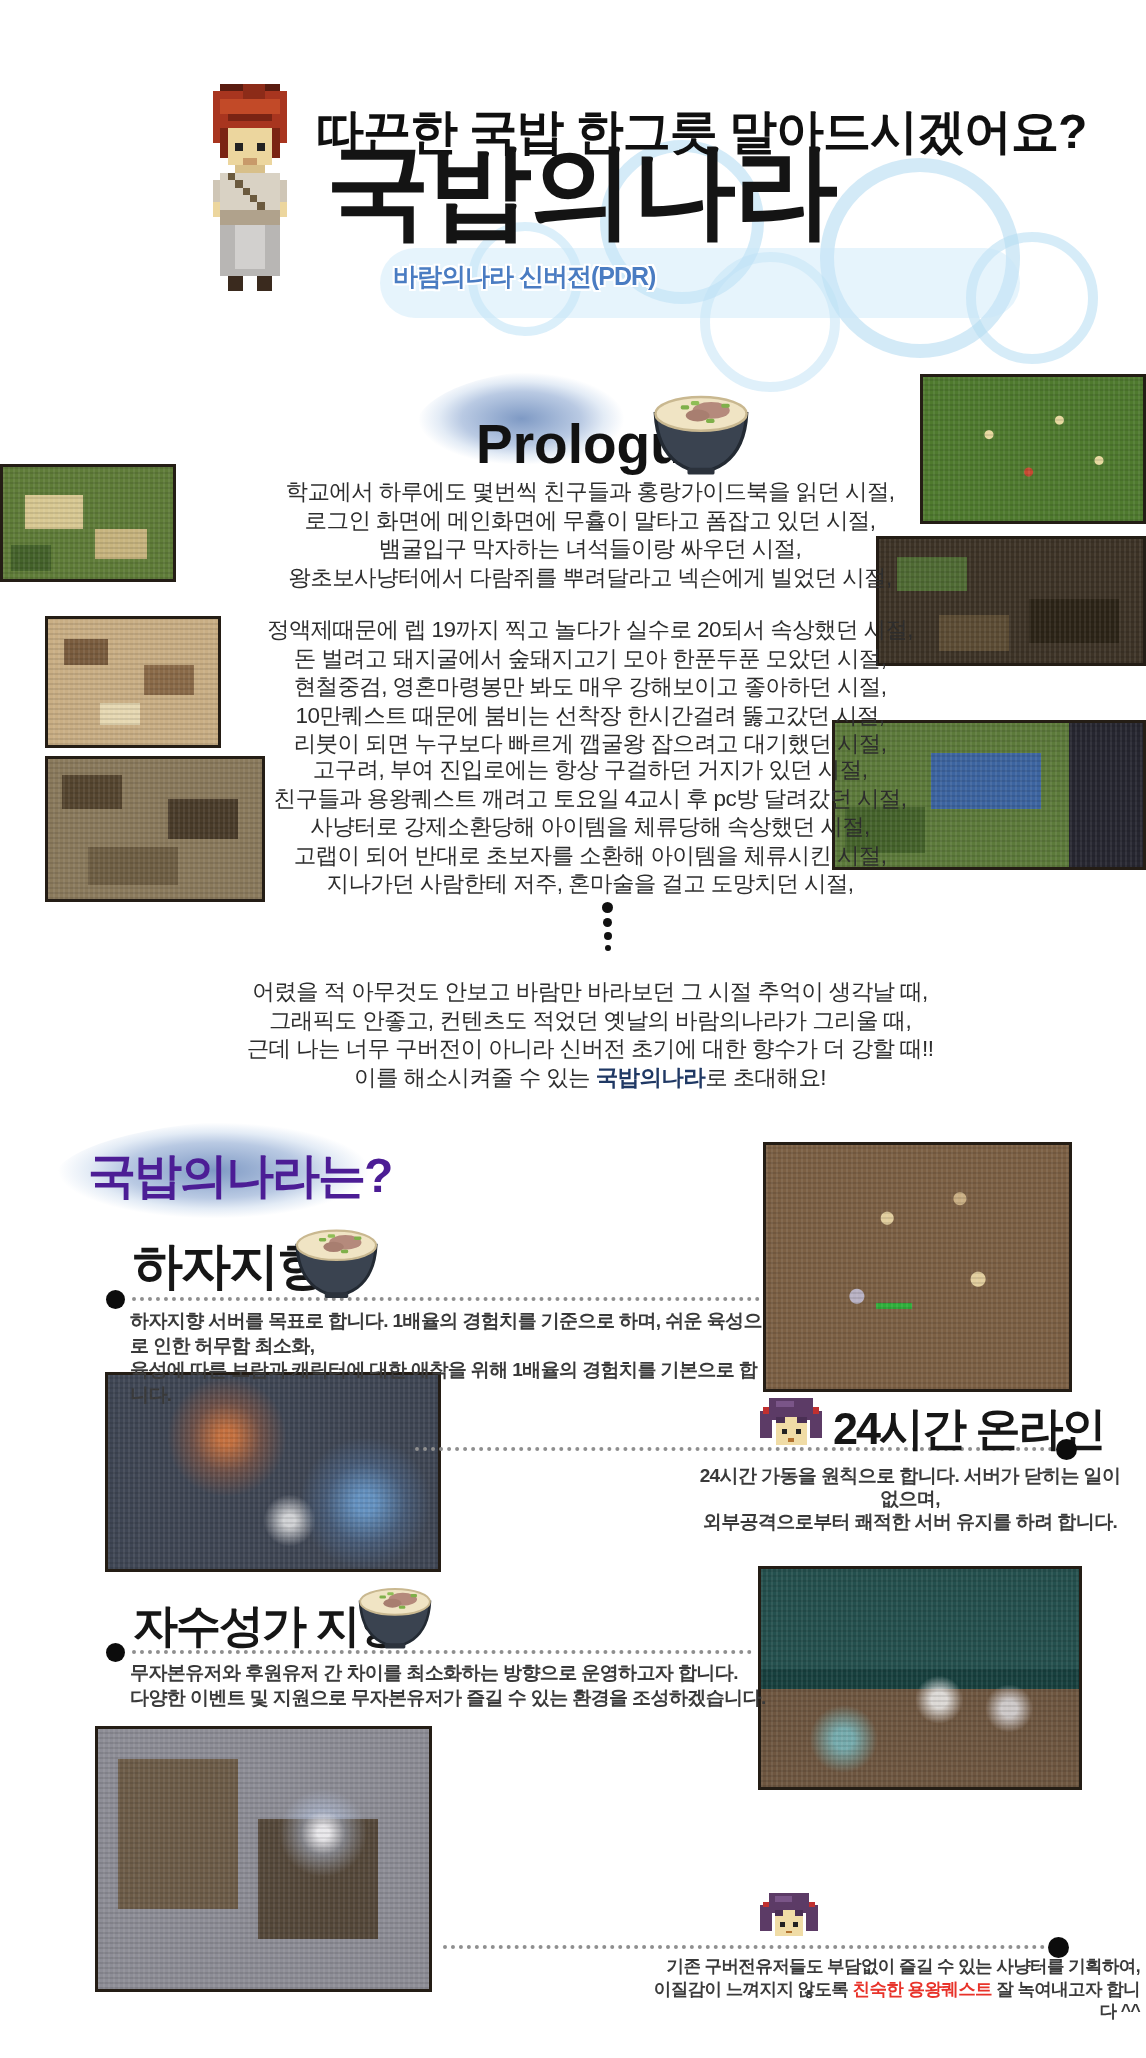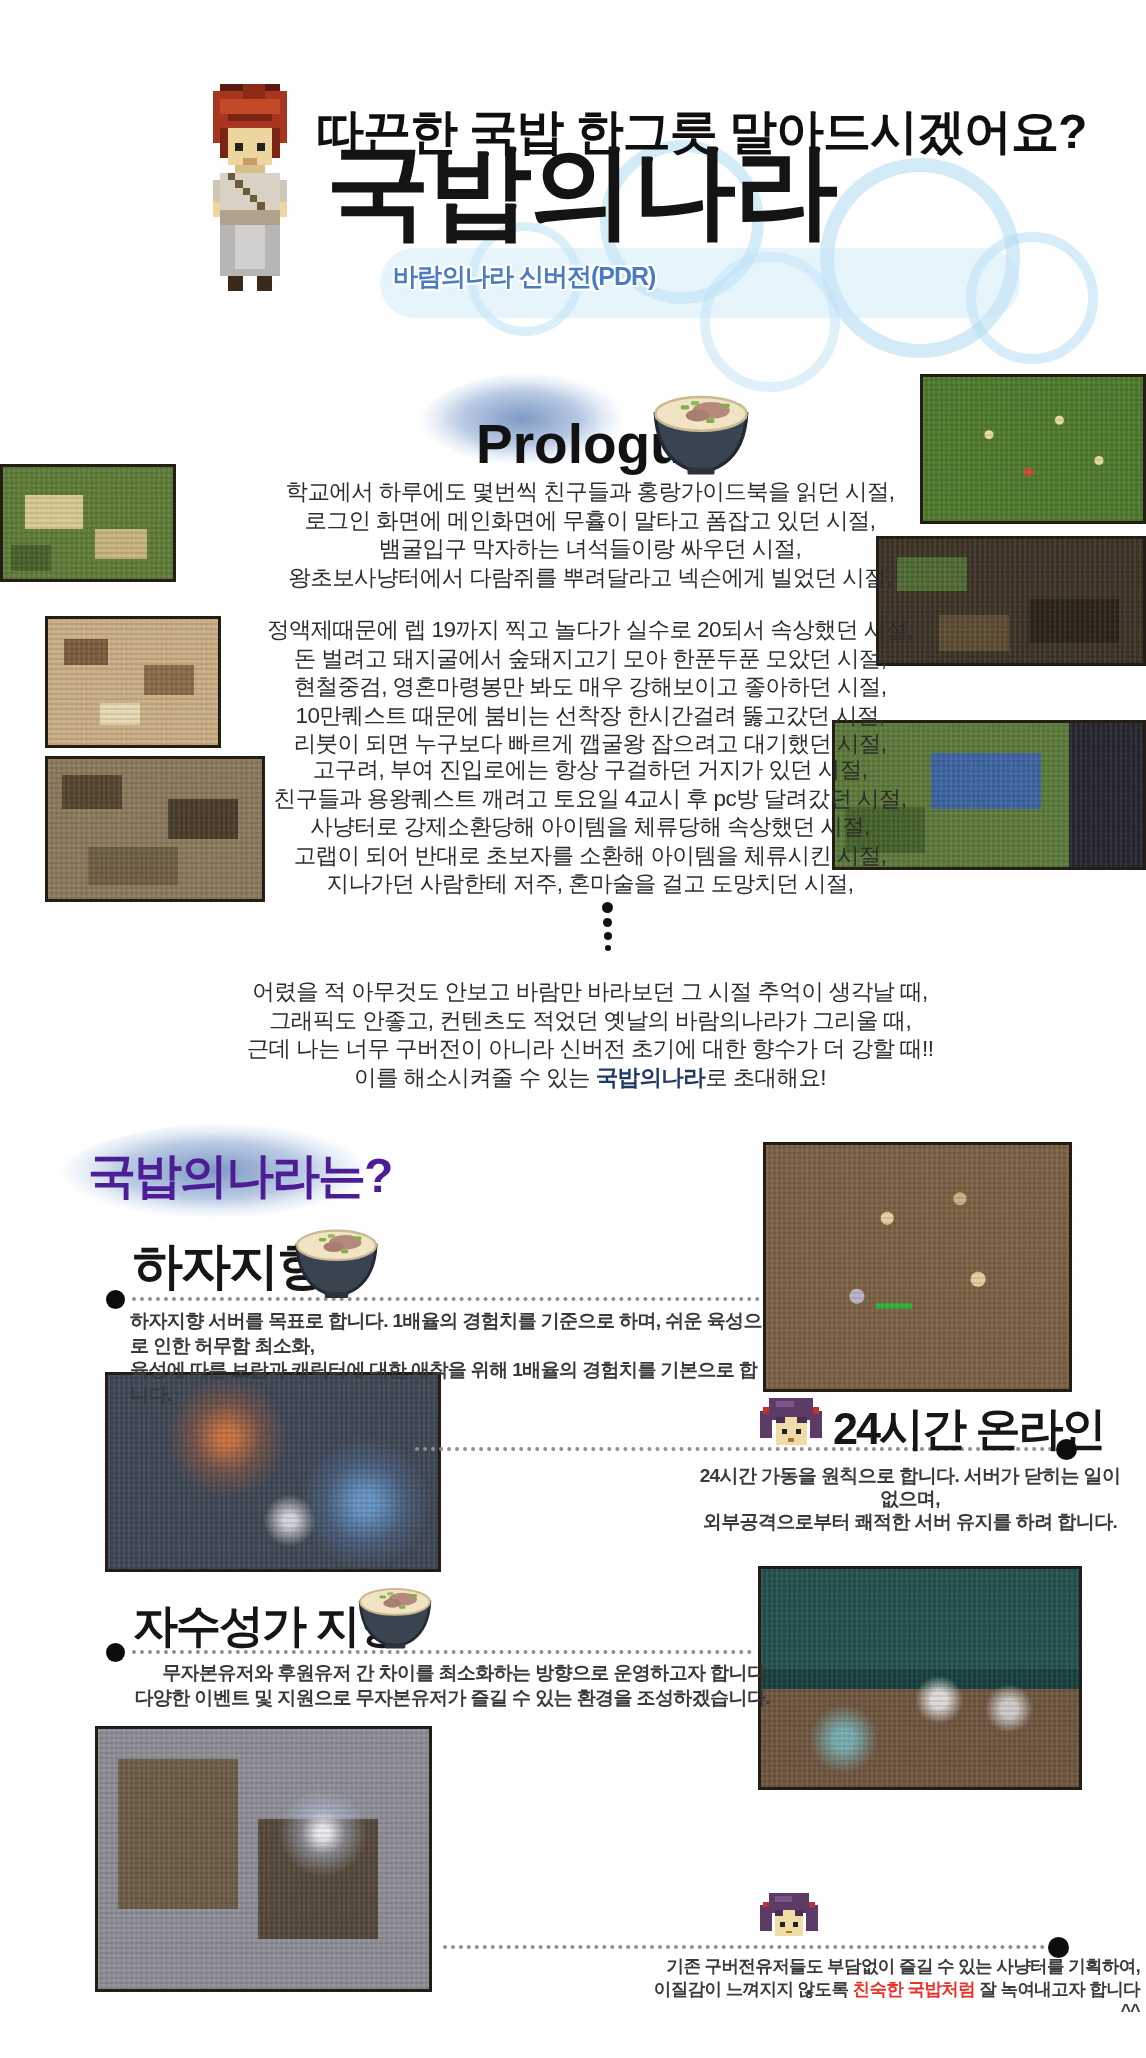--- a/index.html
+++ b/index.html
@@ -83,21 +83,21 @@
   .sec-title{font-weight:900;color:#161616;letter-spacing:-2px;z-index:2;}
   .t-haja{left:133px;top:1233px;font-size:50px;}
   .t-online{left:833px;top:1399px;font-size:45px;}
   .t-jasu{left:133px;top:1596px;font-size:45px;}
   .t-content{left:833px;top:1895px;font-size:42px;}
   .dotline{position:absolute;height:0;border-top:4px dotted #8f8f8f;z-index:1;}
   .enddot{position:absolute;background:#0c0c0c;border-radius:50%;z-index:2;}
   .desc{position:absolute;font-size:19px;line-height:24.5px;color:#3a3a3a;font-weight:600;letter-spacing:-0.6px;z-index:2;}
   .d-haja{left:130px;top:1309px;text-align:left;width:640px;}
   .d-online{left:690px;top:1464px;width:440px;text-align:center;font-size:19px;line-height:23px;}
-  .d-jasu{left:130px;top:1661px;text-align:right;width:640px;}
+  .d-jasu{left:130px;top:1661px;text-align:left;width:640px;}
   .d-content{left:640px;top:1955px;width:500px;text-align:right;font-size:17.5px;line-height:22.5px;}
   .red-em{color:#e8332a;font-weight:800;}
   .bowl{position:absolute;z-index:2;}
   .headicon{position:absolute;z-index:2;}
 </style>
 </head>
 <body>
 
 <svg width="0" height="0" style="position:absolute">
   <defs>
@@ -284,17 +284,17 @@
     </div>
 
   <svg class="headicon" style="left:760px;top:1893px;width:58px;height:52px;">
       <use href="#head-sym"></use>
     </svg>
   <div class="dotline" style="left:443px;top:1945px;width:602px;"></div>
   <div class="enddot" style="left:1048px;top:1937px;width:21px;height:21px;"></div>
   <div class="desc d-content">
     <div>기존 구버전유저들도 부담없이 즐길 수 있는 사냥터를 기획하여,</div>
     <div>
-      <span>이질감이 느껴지지 않도록 </span><span class="red-em">친숙한 국밥처럼</span><span> 잘 녹여내고자 합니다 ^^</span>
+      <span>이질감이 느껴지지 않도록 </span><span class="red-em">친숙한 용왕퀘스트</span><span> 잘 녹여내고자 합니다 ^^</span>
     </div>
   </div>
 
 </div>
 
 </body></html>

